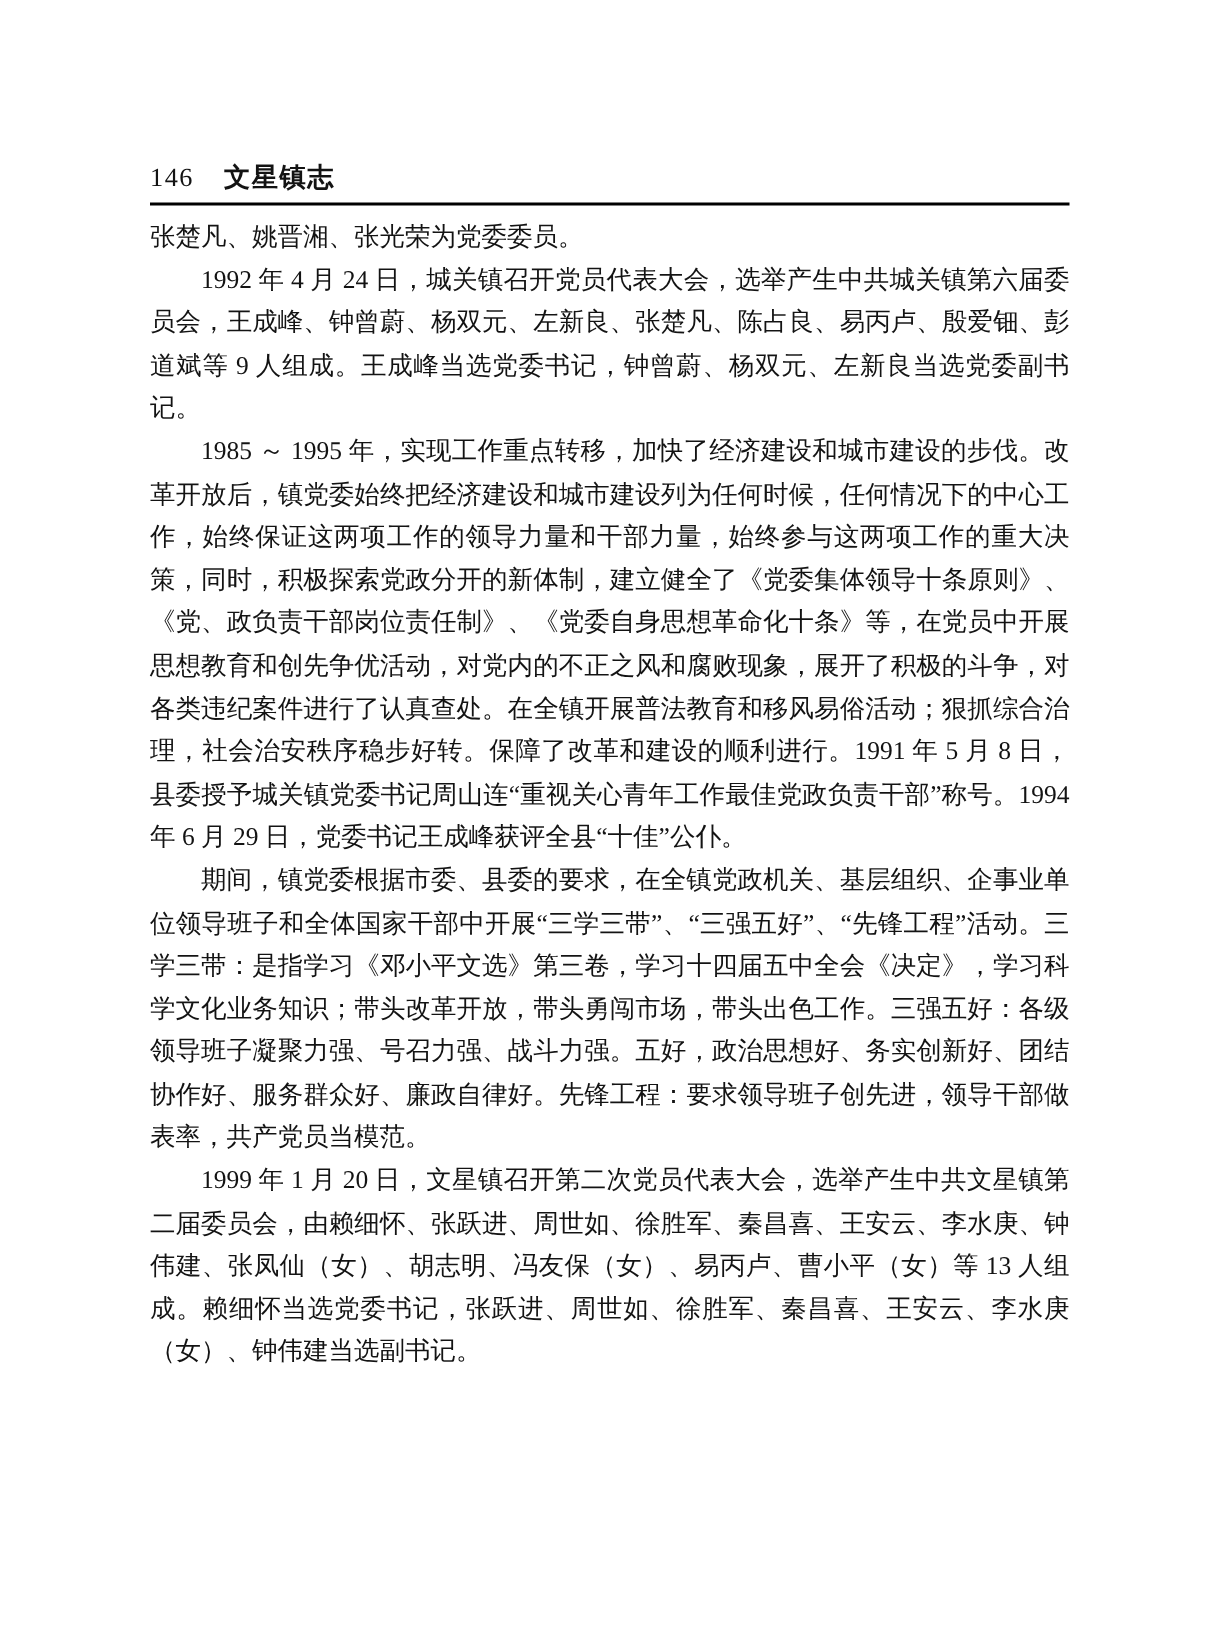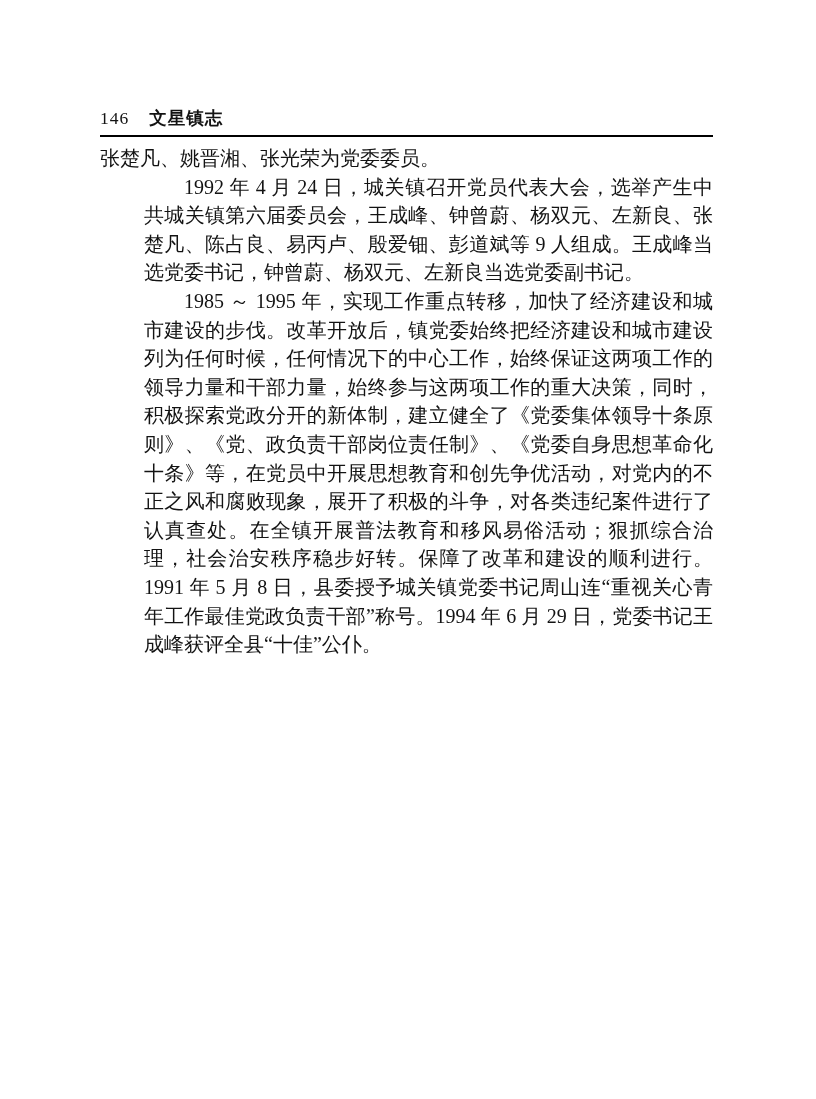--- a/index.html
+++ b/index.html
@@ -36,42 +36,43 @@
   }
   .book-title {
     font-family: Liberation Serif, serif;
     font-weight: 700;
     font-size: 17.5px;
     margin-left: 20px;
     letter-spacing: 1px;
   }
   .body-text {
     margin-top: 7px;
-    font-size: 20px;
+    font-size: 17px;
     line-height: 28.6px;
     text-align: justify;
     text-justify: inter-ideograph;
   }
   .body-text p {
     margin: 0;
     padding: 0;
   }
   .body-text p.indent {
     text-indent: 2em;
-    margin-left: 44px;
   }
 </style>
 </head>
 <body>
 
 <div class="page">
   <div class="content">
     <div class="running-header">
       <span class="page-number">146</span>
       <span class="book-title">文星镇志</span>
     </div>
     <div class="body-text">
         <p class="">张楚凡、姚晋湘、张光荣为党委委员。</p>
         <p class="indent">1992 年 4 月 24 日，城关镇召开党员代表大会，选举产生中共城关镇第六届委员会，王成峰、钟曾蔚、杨双元、左新良、张楚凡、陈占良、易丙卢、殷爱钿、彭道斌等 9 人组成。王成峰当选党委书记，钟曾蔚、杨双元、左新良当选党委副书记。</p>
         <p class="indent">1985 ～ 1995 年，实现工作重点转移，加快了经济建设和城市建设的步伐。改革开放后，镇党委始终把经济建设和城市建设列为任何时候，任何情况下的中心工作，始终保证这两项工作的领导力量和干部力量，始终参与这两项工作的重大决策，同时，积极探索党政分开的新体制，建立健全了《党委集体领导十条原则》、《党、政负责干部岗位责任制》、《党委自身思想革命化十条》等，在党员中开展思想教育和创先争优活动，对党内的不正之风和腐败现象，展开了积极的斗争，对各类违纪案件进行了认真查处。在全镇开展普法教育和移风易俗活动；狠抓综合治理，社会治安秩序稳步好转。保障了改革和建设的顺利进行。1991 年 5 月 8 日，县委授予城关镇党委书记周山连“重视关心青年工作最佳党政负责干部”称号。1994 年 6 月 29 日，党委书记王成峰获评全县“十佳”公仆。</p>
+        <p class="indent">期间，镇党委根据市委、县委的要求，在全镇党政机关、基层组织、企事业单位领导班子和全体国家干部中开展“三学三带”、“三强五好”、“先锋工程”活动。三学三带：是指学习《邓小平文选》第三卷，学习十四届五中全会《决定》，学习科学文化业务知识；带头改革开放，带头勇闯市场，带头出色工作。三强五好：各级领导班子凝聚力强、号召力强、战斗力强。五好，政治思想好、务实创新好、团结协作好、服务群众好、廉政自律好。先锋工程：要求领导班子创先进，领导干部做表率，共产党员当模范。</p>
+        <p class="indent">1999 年 1 月 20 日，文星镇召开第二次党员代表大会，选举产生中共文星镇第二届委员会，由赖细怀、张跃进、周世如、徐胜军、秦昌喜、王安云、李水庚、钟伟建、张凤仙（女）、胡志明、冯友保（女）、易丙卢、曹小平（女）等 13 人组成。赖细怀当选党委书记，张跃进、周世如、徐胜军、秦昌喜、王安云、李水庚（女）、钟伟建当选副书记。</p>
       </div>
   </div>
 </div>
 
 </body></html>

